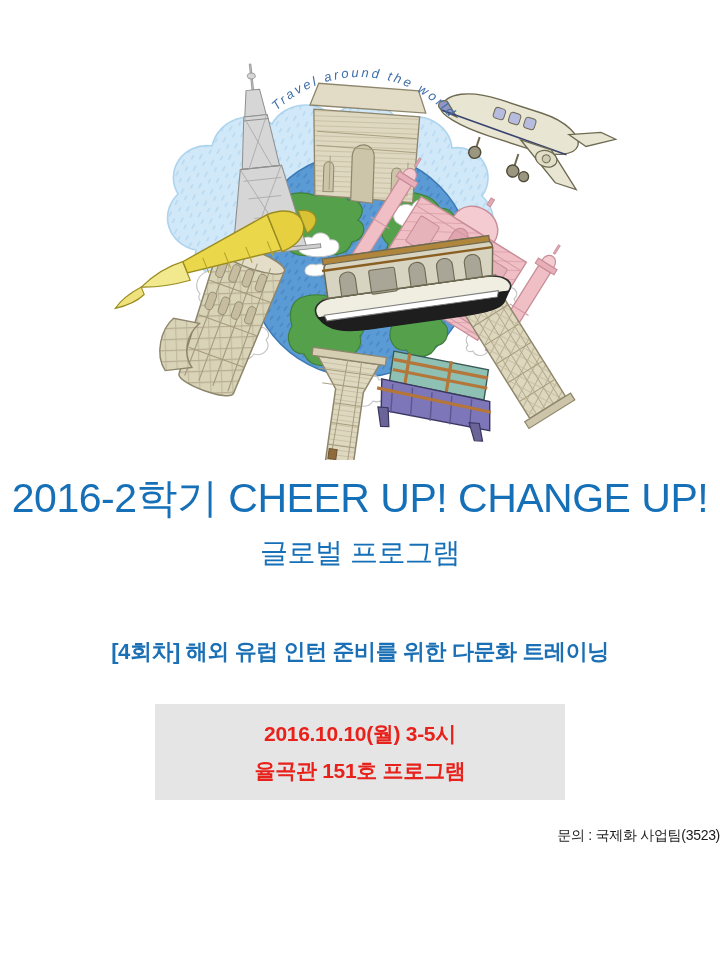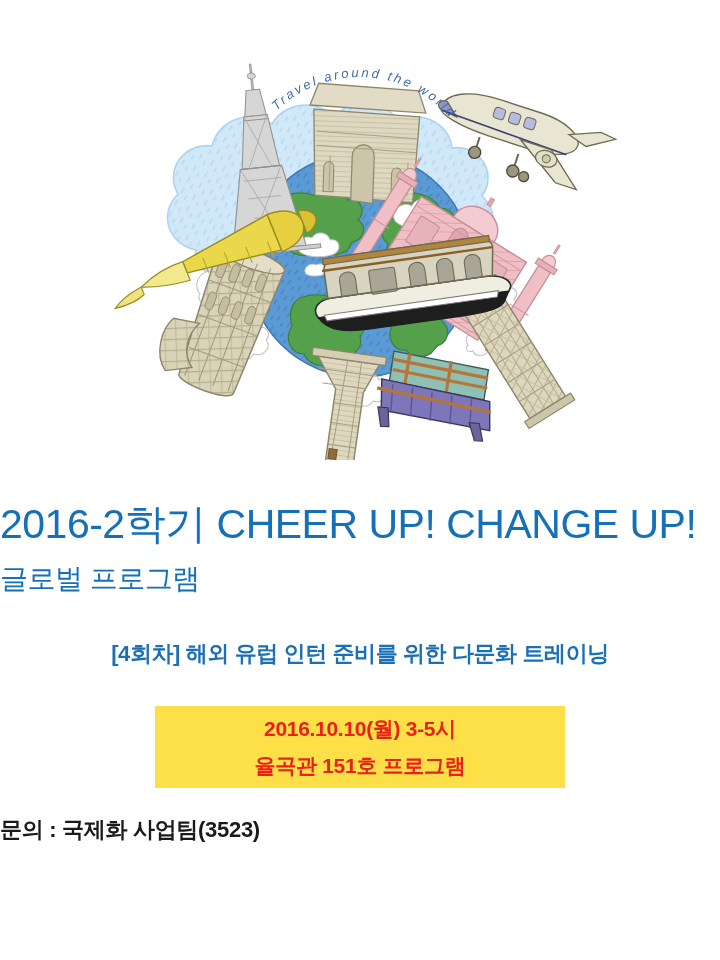--- a/index.html
+++ b/index.html
@@ -34,21 +34,22 @@
   }
   .illustration svg {
     display: block;
     width: 720px;
     height: 460px;
   }
 
   
   .title-block {
     width: 720px;
-    margin-top: 40px;
+    text-align: center;
+    margin-top: 14px;
   }
   .title-line1 {
     font-size: 41px;
     font-weight: 400;
     color: #1670b8;
     letter-spacing: -0.5px;
     line-height: 1.18;
     white-space: nowrap;
   }
   .title-line2 {
@@ -57,33 +58,33 @@
     color: #1670b8;
     letter-spacing: -0.5px;
     line-height: 1.18;
     margin-top: 14px;
     white-space: nowrap;
   }
 
   .subtitle {
     width: 720px;
     text-align: center;
-    margin-top: 44px;
+    margin-top: 68px;
     font-size: 22px;
     font-weight: bold;
     color: #1a6fb5;
     letter-spacing: -0.4px;
     white-space: nowrap;
   }
 
   
   .info-box {
     width: 410px;
-    height: 82px;
-    background: #fde047;
+    height: 96px;
+    background: #e5e5e5;
     margin-top: 37px;
     display: flex;
     flex-direction: column;
     align-items: center;
     justify-content: center;
     box-sizing: border-box;
   }
   .info-line {
     font-size: 21px;
     font-weight: bold;
@@ -92,24 +93,24 @@
     line-height: 1.0;
     white-space: nowrap;
   }
   .info-line + .info-line {
     margin-top: 16px;
   }
 
   
   .contact {
     width: 720px;
-    text-align: left;
+    text-align: right;
     margin-top: 27px;
-    font-size: 22px;
-    font-weight: 700;
+    font-size: 14px;
+    font-weight: 400;
     color: #1a1a1a;
     letter-spacing: -0.3px;
     white-space: nowrap;
   }
 </style>
 </head>
 <body>
 
 <div class="poster">
 

